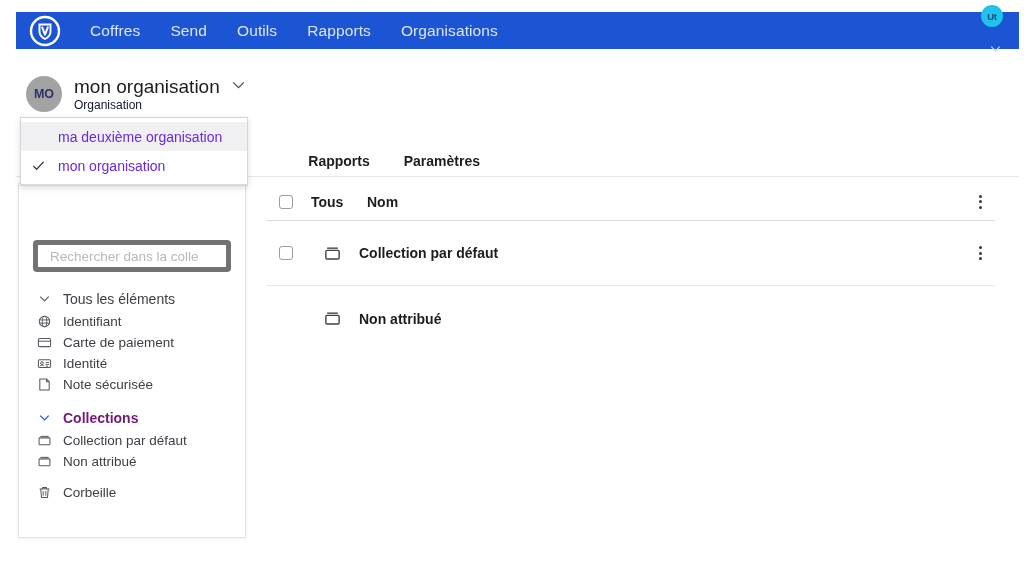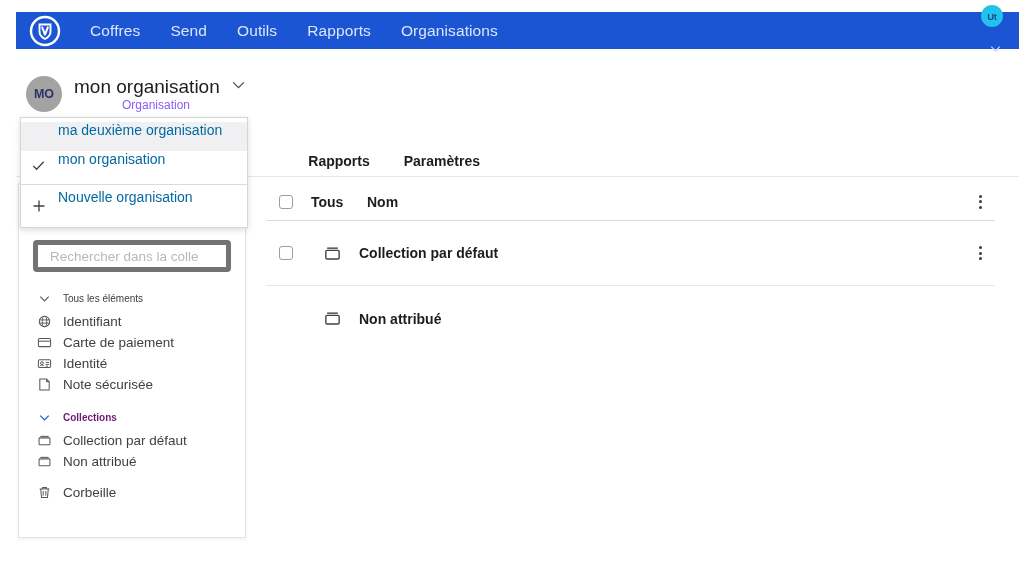--- a/index.html
+++ b/index.html
@@ -69,21 +69,21 @@
     background: #a3a3a3; color: #2c3367;
     font-size: 12.5px; font-weight: bold;
     display: flex; align-items: center; justify-content: center;
   }
   .org-name-row { display: flex; align-items: center; gap: 10px; }
   .org-name {
     font-size: 19px; color: #1b1d21; font-weight: normal;
     line-height: 1.05;
   }
   .org-sub {
-    font-size: 12px; color: #8b5cf6; margin-top: 1px; margin-left: 48px;
+    font-size: 12px; color: #0f172a; margin-top: 1px;
   }
 
   
   .subtabs {
     position: absolute; left: 16px; top: 144px;
     width: 1003px; height: 33px;
     display: flex; align-items: center;
     font-size: 14px; font-weight: bold; color: #1b1d21;
     gap: 34px;
     padding-left: 30px;
@@ -96,23 +96,23 @@
     position: absolute; left: 20px; top: 117px;
     width: 228px;
     background: #ffffff;
     border: 1px solid #d4d6da;
     box-shadow: 0 2px 6px rgba(0,0,0,.14);
     z-index: 40;
   }
   .dd-group { padding: 4px 0; }
   .dd-sep { height: 1px; background: #d9dbdf; }
   .dd-item {
-    display: flex; 
+    display: flex; align-items: center;
     height: 29px; padding: 0 10px;
-    font-size: 14px; color: #0369a1;
+    font-size: 14px; color: #6d28d9;
     cursor: pointer;
   }
   .dd-item.hover { background: #f0f0f2; }
   .dd-mark {
     width: 27px; flex: 0 0 27px;
     display: flex; align-items: center; justify-content: flex-start;
   }
   .dd-item.tall { height: 34px; }
 
   
@@ -136,21 +136,21 @@
   .searchbox input {
     border: none; outline: none; width: 100%;
     font-size: 13.5px; color: #2b2d31;
     font-family: inherit; background: transparent;
   }
   .searchbox input::placeholder { color: #b6b8bd; }
   .side-list { margin-top: 14px; }
   .side-group-head {
     display: flex; align-items: center;
     height: 25px; padding-left: 18px;
-    font-size: 10px; color: #3d4046;
+    font-size: 14px; color: #3d4046;
     cursor: pointer;
   }
   .side-group-head.accent { color: #701a75; font-weight: bold; }
   .side-ic {
     width: 26px; flex: 0 0 26px;
     display: flex; align-items: center; justify-content: flex-start;
     color: #55585f;
   }
   .side-item {
     display: flex; align-items: center;
@@ -291,30 +291,20 @@
       <div class="dd-item">
         <span class="dd-mark">
           <svg width="15" height="15" viewBox="0 0 16 16">
             <path d="M2.5 8.5 L6 12 L13.5 4" fill="none" stroke="#3d4046" stroke-width="1.3"></path>
           </svg>
         </span>
         <span>mon organisation</span>
       </div>
     </div>
     <div class="dd-sep"></div>
-    <div class="dd-group">
-      <div class="dd-item tall">
-        <span class="dd-mark">
-          <svg width="16" height="16" viewBox="0 0 16 16">
-            <path d="M8 2.5 V13.5 M2.5 8 H13.5" fill="none" stroke="#3d4046" stroke-width="1.3"></path>
-          </svg>
-        </span>
-        <span>Nouvelle organisation</span>
-      </div>
-    </div>
   </div>
 
   <div class="sidecard">
     <div class="searchbox">
       <input type="text" placeholder="Rechercher dans la colle" style="">
     </div>
 
     <div class="side-list">
       <div class="side-group-head">
         <span class="side-ic">

